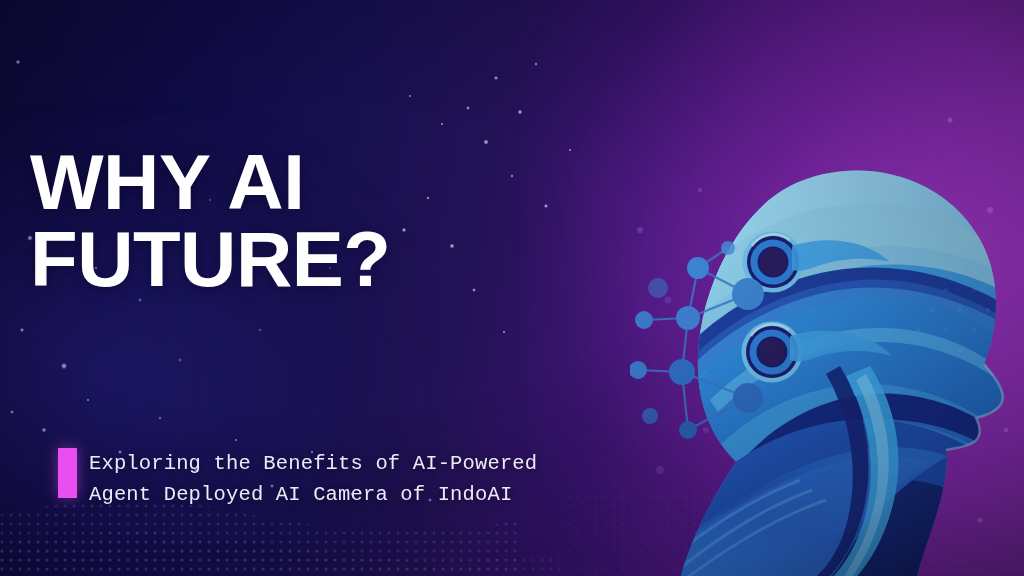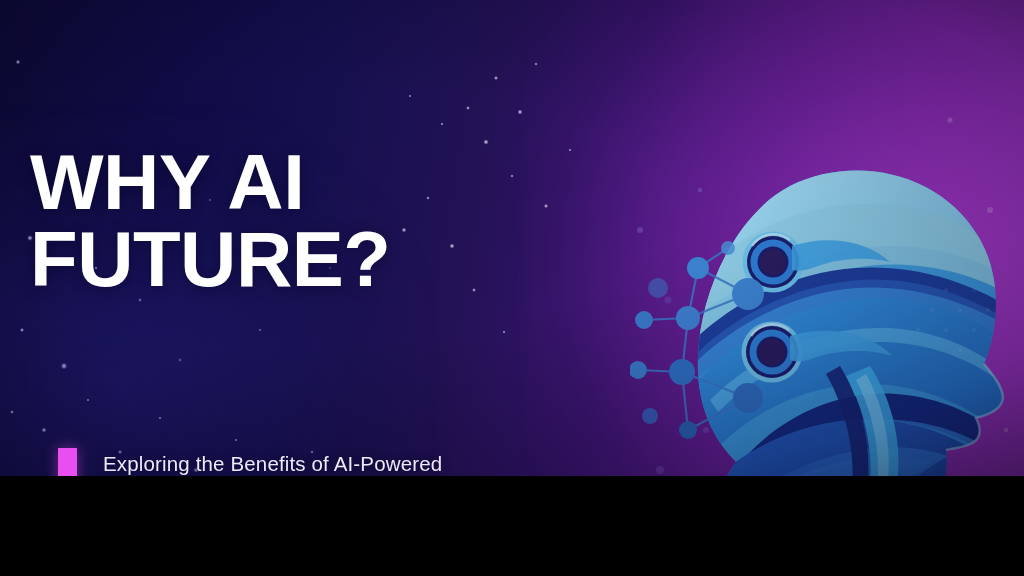--- a/index.html
+++ b/index.html
@@ -3,21 +3,21 @@
 <meta charset="utf-8">
 <style>
   html, body {
     margin: 0;
     padding: 0;
     background: #000;
   }
   #slide {
     position: relative;
     width: 1024px;
-    height: 476px;
+    height: 576px;
     overflow: hidden;
     font-family: "Liberation Sans", "DejaVu Sans", sans-serif;
     background: #a21caf;
   }
 
   
   .bg-base {
     position: absolute;
     inset: 0;
     background: linear-gradient(100deg,
@@ -93,27 +93,28 @@
     align-items: stretch;
   }
   .accent-bar {
     width: 19px;
     height: 50px;
     background: #e84ef0;
     flex: 0 0 auto;
     box-shadow: 0 0 14px rgba(232, 78, 240, 0.45);
   }
   .subtitle {
-    margin-left: 26px;
+    margin-left: 12px;
     color: #ece9f8;
     font-size: 20.5px;
     line-height: 1.52;
     font-weight: 400;
     letter-spacing: 0.15px;
     text-shadow: 0 1px 8px rgba(6, 2, 28, 0.55);
+    font-family: Liberation Mono, monospace;
   }
   .subtitle .sl { display: block; white-space: nowrap; }
 
   
   .ai-head {
     position: absolute;
     left: 640px;
     top: 150px;
     width: 400px;
     height: 430px;
@@ -399,16 +400,17 @@
 
   <h1 class="headline">
     <span class="ln">WHY AI</span>
     <span class="ln">FUTURE?</span>
   </h1>
 
   <div class="subtitle-wrap">
     <div class="accent-bar"></div>
     <div class="subtitle">
       <span class="sl">Exploring the Benefits of AI-Powered</span>
+      <span class="sl">Agent Deployed AI Camera of IndoAI</span>
     </div>
   </div>
 
 </div>
 
 </body></html>

